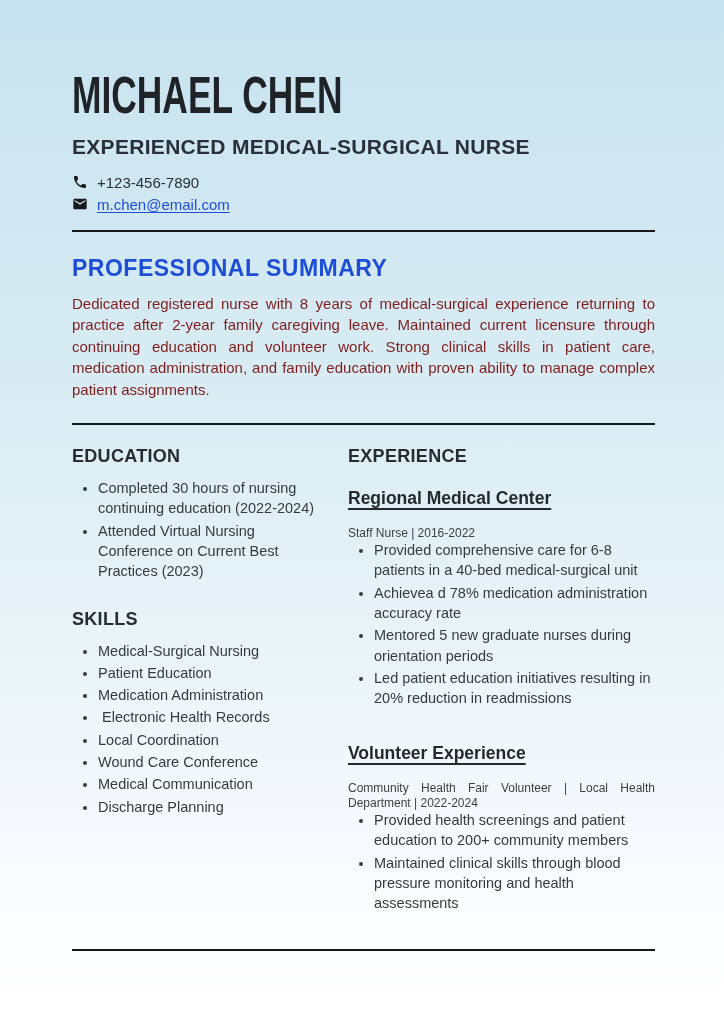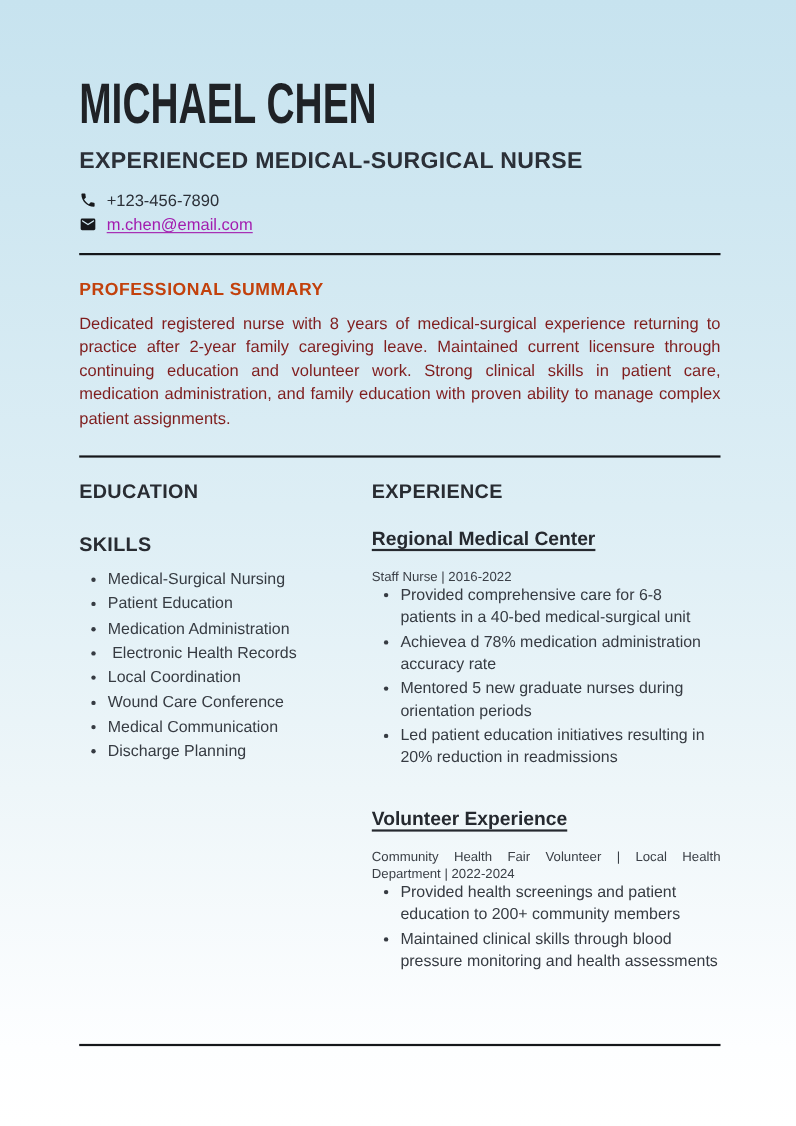--- a/index.html
+++ b/index.html
@@ -54,59 +54,59 @@
     height: 16px;
     display: inline-flex;
     align-items: center;
     justify-content: center;
     flex: 0 0 auto;
   }
   .contact-row .icon svg { width: 16px; height: 16px; fill: #17191c; }
   .email-link {
     text-decoration: underline;
     text-underline-offset: 2px;
-    color: #a21caf;
+    color: #1d4ed8;
     cursor: pointer;
   }
 
   
   .divider {
     border: none;
     border-top: 2.5px solid #15171a;
     margin: 17px 0 0 0;
   }
   .divider-bottom {
     position: absolute;
     left: 72px;
     right: 69px;
     top: 949px;
     border-top: 2.5px solid #15171a;
   }
 
   
   .summary-heading {
     margin: 23px 0 11px 0;
-    font-size: 16px;
+    font-size: 23px;
     font-weight: 700;
     letter-spacing: 0.5px;
-    color: #c2410c;
+    color: #1d4ed8;
   }
   .summary-text {
     margin: 0;
     font-size: 15px;
     line-height: 1.43;
     text-align: justify;
     color: #7f1d1d;
   }
   .divider-2 { margin-top: 23px; }
 
   
   .columns {
     display: flex;
-    gap: 14px;
+    gap: 24px;
     margin-top: 21px;
   }
   .col-left  { width: 252px; flex: 0 0 auto; }
   .col-right { flex: 1 1 auto; min-width: 0; }
 
   .section-heading {
     margin: 0 0 11px 0;
     font-size: 18px;
     font-weight: 700;
     letter-spacing: 0.3px;
@@ -180,20 +180,24 @@
     <h3 class="summary-heading">PROFESSIONAL SUMMARY</h3>
     <p class="summary-text">Dedicated registered nurse with 8 years of medical-surgical experience returning to practice after 2-year family caregiving leave. Maintained current licensure through continuing education and volunteer work. Strong clinical skills in patient care, medication administration, and family education with proven ability to manage complex patient assignments.</p>
   </section>
 
   <hr class="divider divider-2">
 
   <div class="columns">
 
     <div class="col-left">
       <h4 class="section-heading">EDUCATION</h4>
+      <ul class="bullets">
+        <li>Completed 30 hours of nursing continuing education (2022-2024)</li>
+        <li>Attended Virtual Nursing Conference on Current Best Practices (2023)</li>
+      </ul>
 
       <h4 class="section-heading skills-heading">SKILLS</h4>
       <ul class="bullets">
         <li>Medical-Surgical Nursing</li>
         <li>Patient Education</li>
         <li>Medication Administration</li>
         <li> Electronic Health Records</li>
         <li>Local Coordination</li>
         <li>Wound Care Conference</li>
         <li>Medical Communication</li>

